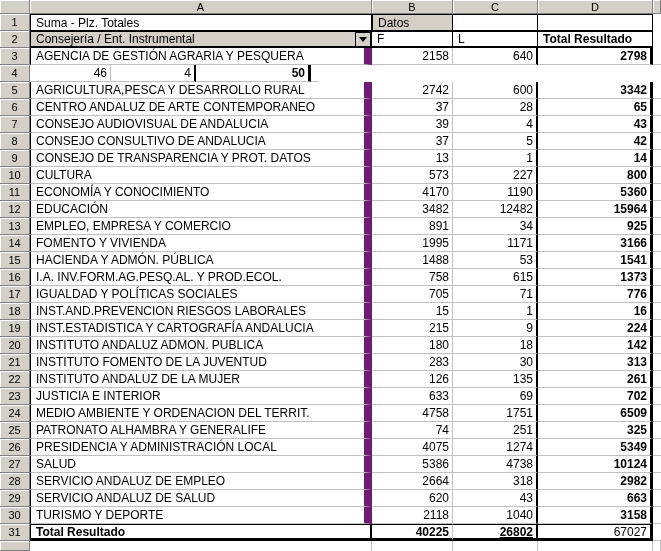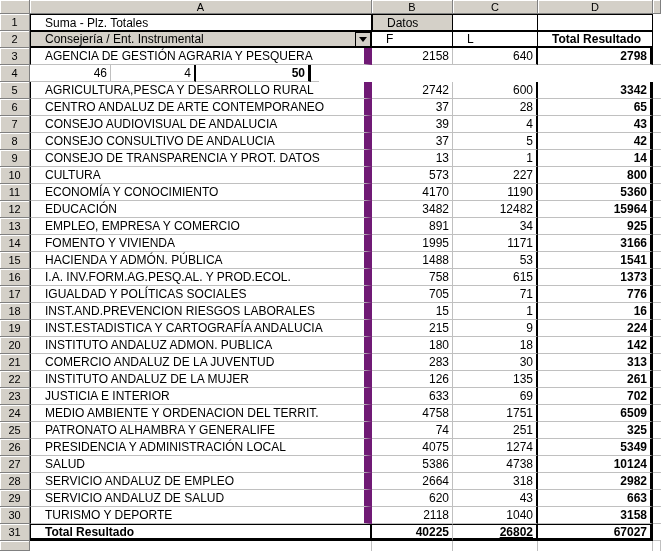--- a/index.html
+++ b/index.html
@@ -38,21 +38,21 @@
 
   
   .cell {
     background:#fff;
     font-size:12px;
     display:flex; align-items:center;
     overflow:hidden; white-space:nowrap;
     flex:none;
   }
   .num { justify-content:flex-end; padding-right:3px; }
-  .txt { justify-content:flex-start; padding-left:14px; }
+  .txt { justify-content:flex-start; padding-left:5px; }
   .bold { font-weight:bold; }
 
   
   .boxed { border:1px solid #000; }
   .boxed-nl { border:1px solid #000; border-left:none; }
   .field-btn { background:#D4D0C8; }
   .rel { position:relative; }
   .bb2 { border-bottom-width:2px; }
 
   .drop-btn {
@@ -77,21 +77,21 @@
   }
   .c-f { border-right:1px solid #C0C0C0; border-bottom:1px solid #C0C0C0; }
   .c-l { border-right:2px solid #000;     border-bottom:1px solid #C0C0C0; }
   .c-t { border-right:3px solid #000;     border-bottom:1px solid #C0C0C0; font-weight:bold; }
   .c-e { border-bottom:1px solid #C0C0C0; }
 
   
   .t-name { border-left:1px solid #000; border-right:2px solid #000; border-top:1px solid #000; border-bottom:3px solid #000; font-weight:bold; }
   .t-f    { border-right:1px solid #C0C0C0; border-top:1px solid #000; border-bottom:3px solid #000; font-weight:bold; }
   .t-l    { border-right:2px solid #000;     border-top:1px solid #000; border-bottom:3px solid #000; font-weight:bold;text-decoration:underline; }
-  .t-t    { border-right:3px solid #000;     border-top:1px solid #000; border-bottom:3px solid #000; font-weight:bold; }
+  .t-t    { border-right:3px solid #000;     border-top:1px solid #000; border-bottom:3px solid #000; font-weight:normal; }
 
   
   .row-partial { display:flex; height:10px; overflow:hidden; }
   .p-cell { border-right:1px solid #C0C0C0; background:#fff; flex:none; }
 </style>
 </head>
 <body>
 
 <div class="sheet">
 
@@ -266,21 +266,21 @@
       <div class="row">
     <div class="hdr w-rowhdr">20</div>
     <div class="cell w-a txt c-name">INSTITUTO ANDALUZ ADMON. PUBLICA</div>
     <div class="cell w-b num c-f">180</div>
     <div class="cell w-c num c-l">18</div>
     <div class="cell w-d num c-t">142</div>
     <div class="cell w-e c-e"></div>
   </div>
       <div class="row">
     <div class="hdr w-rowhdr">21</div>
-    <div class="cell w-a txt c-name">COMERCIO ANDALUZ DE LA JUVENTUD</div>
+    <div class="cell w-a txt c-name">INSTITUTO FOMENTO DE LA JUVENTUD</div>
     <div class="cell w-b num c-f">283</div>
     <div class="cell w-c num c-l">30</div>
     <div class="cell w-d num c-t">313</div>
     <div class="cell w-e c-e"></div>
   </div>
       <div class="row">
     <div class="hdr w-rowhdr">22</div>
     <div class="cell w-a txt c-name">INSTITUTO ANDALUZ DE LA MUJER</div>
     <div class="cell w-b num c-f">126</div>
     <div class="cell w-c num c-l">135</div>

